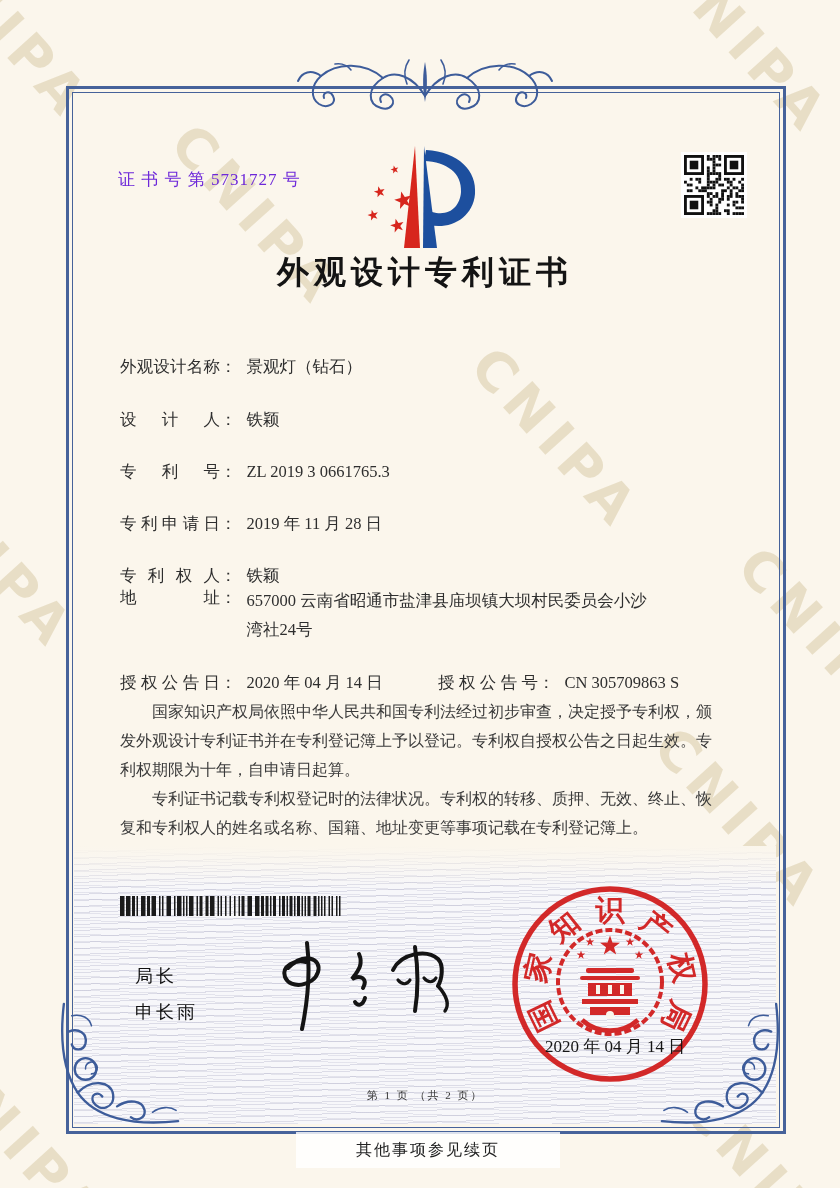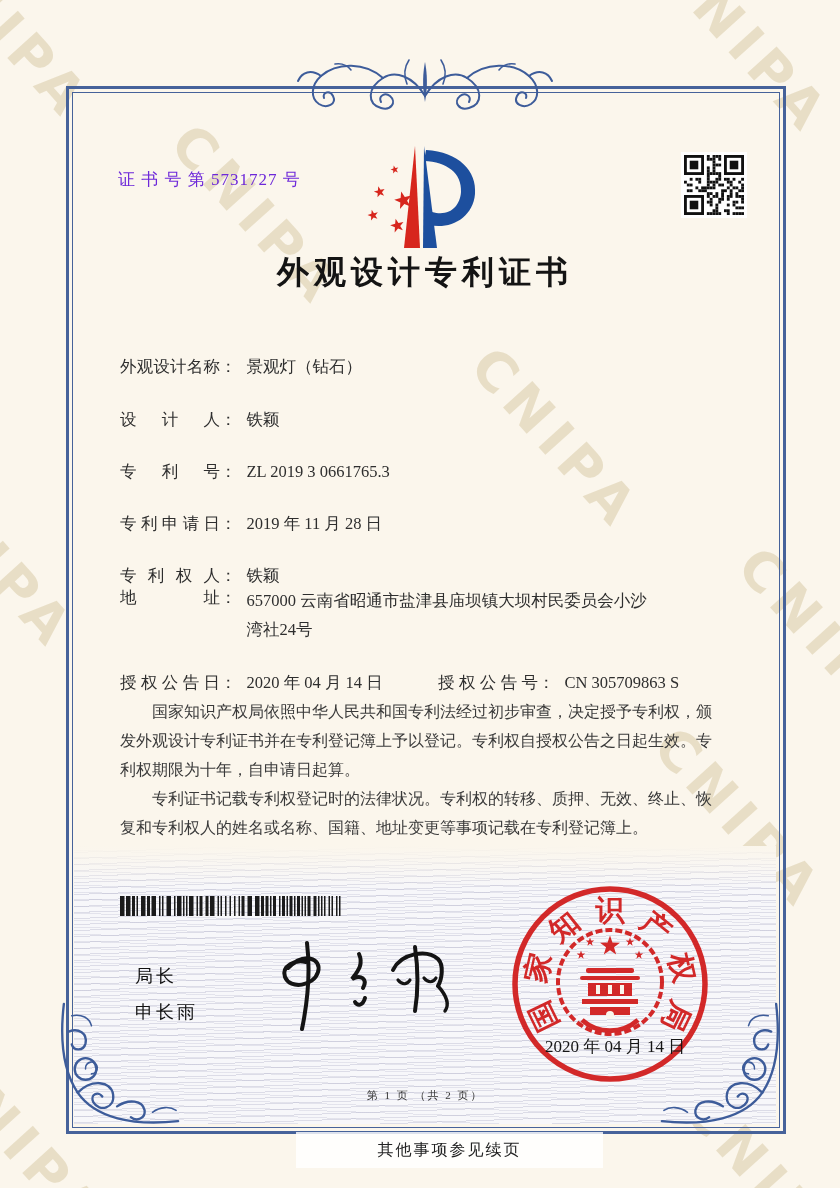--- a/index.html
+++ b/index.html
@@ -30,21 +30,21 @@
   .fvalue{margin-left:10px;}
   .addrval{display:inline-block;width:415px;vertical-align:top;line-height:1.75;margin-left:10px;}
   .g2{position:absolute;left:318px;top:0;}
   .body{position:absolute;z-index:4;left:120px;top:698px;width:606px;font-size:16px;
         line-height:1.81;color:#3a3a3a;}
   .body p{margin:0;text-indent:2em;}
   .signer{font-family:"Liberation Sans","DejaVu Sans",sans-serif;font-size:18px;
           letter-spacing:3px;color:#111;margin-left:15px;}
   .pagefoot{left:72px;top:1088px;width:706px;text-align:center;font-size:11px;
             letter-spacing:2px;color:#333;}
-  .contnote{left:296px;top:1132px;width:307px;height:36px;line-height:36px;text-align:center;
+  .contnote{left:296px;top:1132px;width:264px;height:36px;line-height:36px;text-align:center;
             font-size:16px;letter-spacing:2px;color:#222;background:rgba(255,255,255,.82);}
   .sealdate{left:520px;top:1035px;width:190px;text-align:center;font-size:17px;color:#151515;z-index:5;}
 </style>
 </head>
 <body>
 
 <div class="page">
 
   <span class="wm" style="left:-45px;top:-75px">CNIPA</span>
   <span class="wm" style="left:695px;top:-60px">CNIPA</span>

